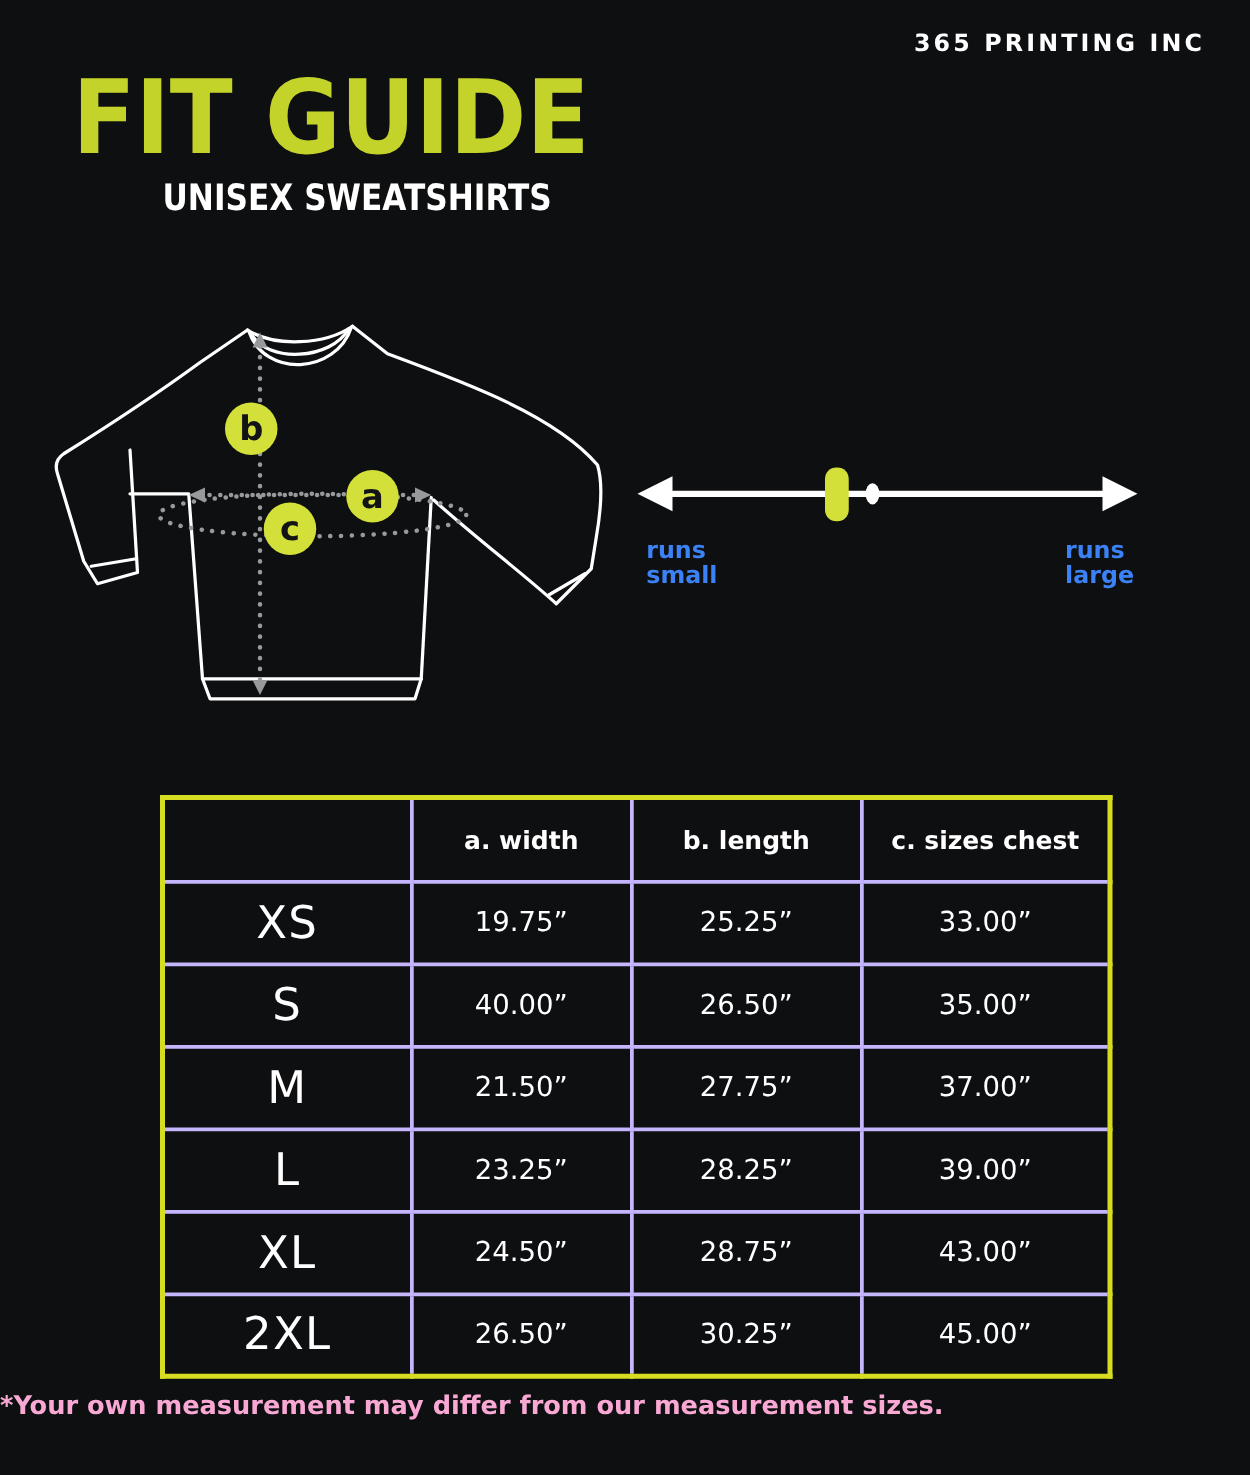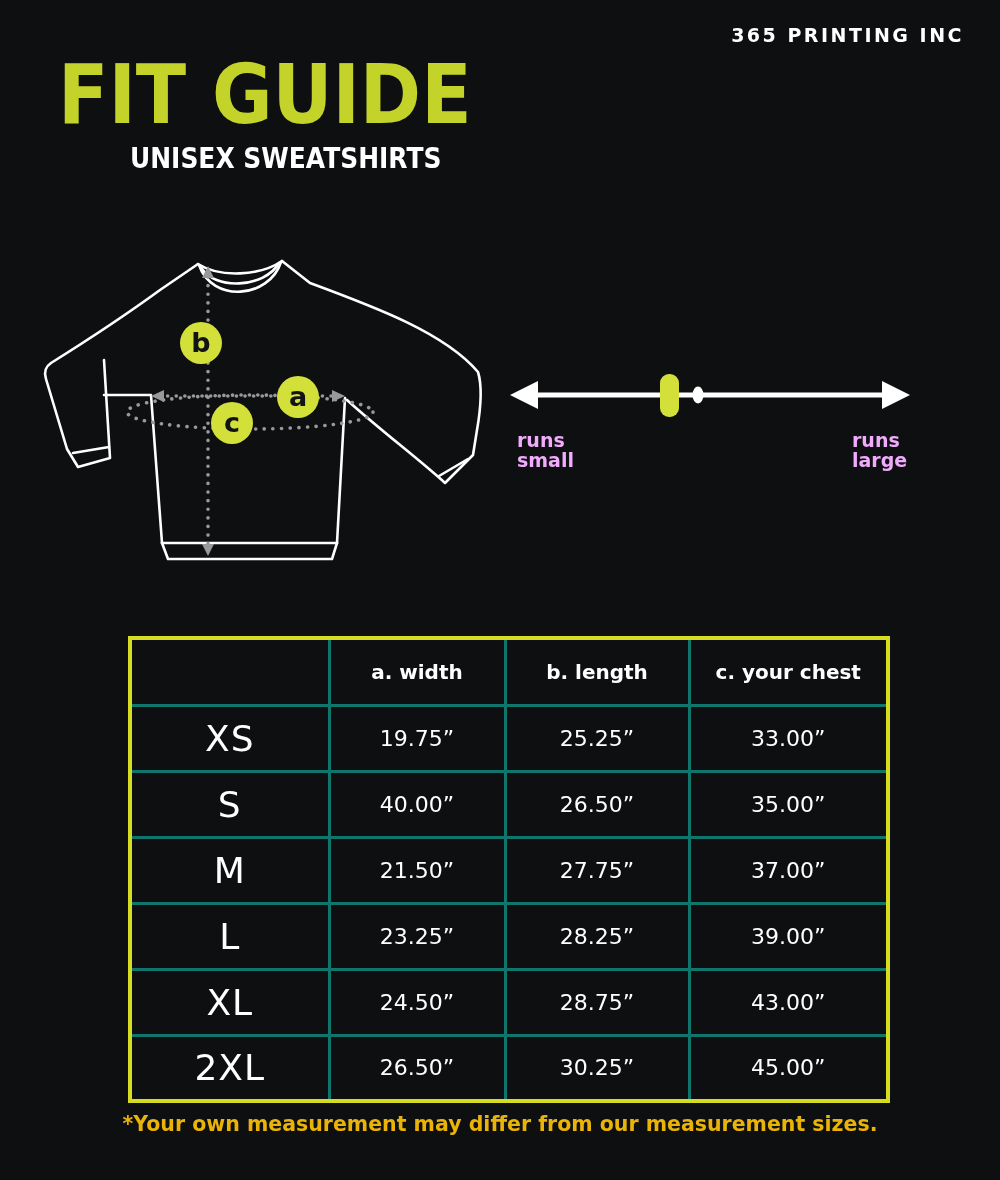--- a/index.html
+++ b/index.html
@@ -28,49 +28,49 @@
     position:absolute;left:130px;top:144px;
     font-size:29px;line-height:1;
     color:#ffffff;
     transform:scaleX(0.86);transform-origin:left top;
     white-space:nowrap;
   }
   .diagram-svg{position:absolute;left:35px;top:245px;}
   .scale-svg{position:absolute;left:505px;top:358px;}
   .scale-label{
     position:absolute;top:430px;
-    font-size:19px;line-height:20px;color:#f0abfc;
+    font-size:19px;line-height:20px;color:#3b82f6;
     white-space:nowrap;
   }
   .scale-label.small{left:517px;text-align:left;}
   .scale-label.center{left:637px;width:140px;text-align:center;}
   .scale-label.large{left:852px;text-align:left;}
   table.size-table{
     position:absolute;left:128px;top:636px;
     width:758px;border-collapse:collapse;
     table-layout:fixed;
     border:4px solid #d6dc20;
   }
   .size-table col.c1{width:199px;}
   .size-table col.c2{width:176px;}
   .size-table col.c3{width:184px;}
   .size-table col.c4{width:199px;}
   .size-table th,.size-table td{
-    border:3px solid #0f766e;
+    border:3px solid #c4b5fd;
     text-align:center;vertical-align:middle;
     color:#ffffff;padding:0;
   }
   .size-table thead tr{height:67px;}
   .size-table tbody tr{height:66px;}
   .size-table th{font-size:20px;font-weight:bold;}
   .size-table td.size-cell{font-size:36px;font-weight:normal;letter-spacing:1px;}
   .size-table td.val-cell{font-size:22px;font-weight:normal;}
   .footnote{
     position:absolute;left:0;top:1112px;width:1000px;
-    text-align:center;font-size:20.5px;color:#eab308;
+    font-size:20.5px;color:#f9a8d4;
   }
   .outline{stroke:#ffffff;stroke-width:2.6;fill:none;stroke-linejoin:round;stroke-linecap:round;}
   .dotline{stroke:#97999c;stroke-width:3.6;fill:none;stroke-dasharray:0.1 8.5;stroke-linecap:round;}
   .dothead{fill:#97999c;stroke:none;}
   .marker-circle{fill:#d4e03a;stroke:none;}
   .marker-letter{fill:#121316;font-size:27px;font-weight:bold;text-anchor:middle;
     font-family:"DejaVu Sans","Liberation Sans",sans-serif;}
   .arrow-line{stroke:#ffffff;stroke-width:5;fill:none;}
   .arrow-head{fill:#ffffff;stroke:none;}
   .pill{fill:#d4e03a;stroke:none;}
@@ -159,21 +159,21 @@
         <col class="c1">
         <col class="c2">
         <col class="c3">
         <col class="c4">
       </colgroup>
     <thead>
       <tr>
         <th></th>
         <th>a. width</th>
         <th>b. length</th>
-        <th>c. your chest</th>
+        <th>c. sizes chest</th>
       </tr>
     </thead>
     <tbody>
       <tr>
         <td class="size-cell">XS</td>
         <td class="val-cell">19.75”</td>
         <td class="val-cell">25.25”</td>
         <td class="val-cell">33.00”</td>
       </tr>
       <tr>

